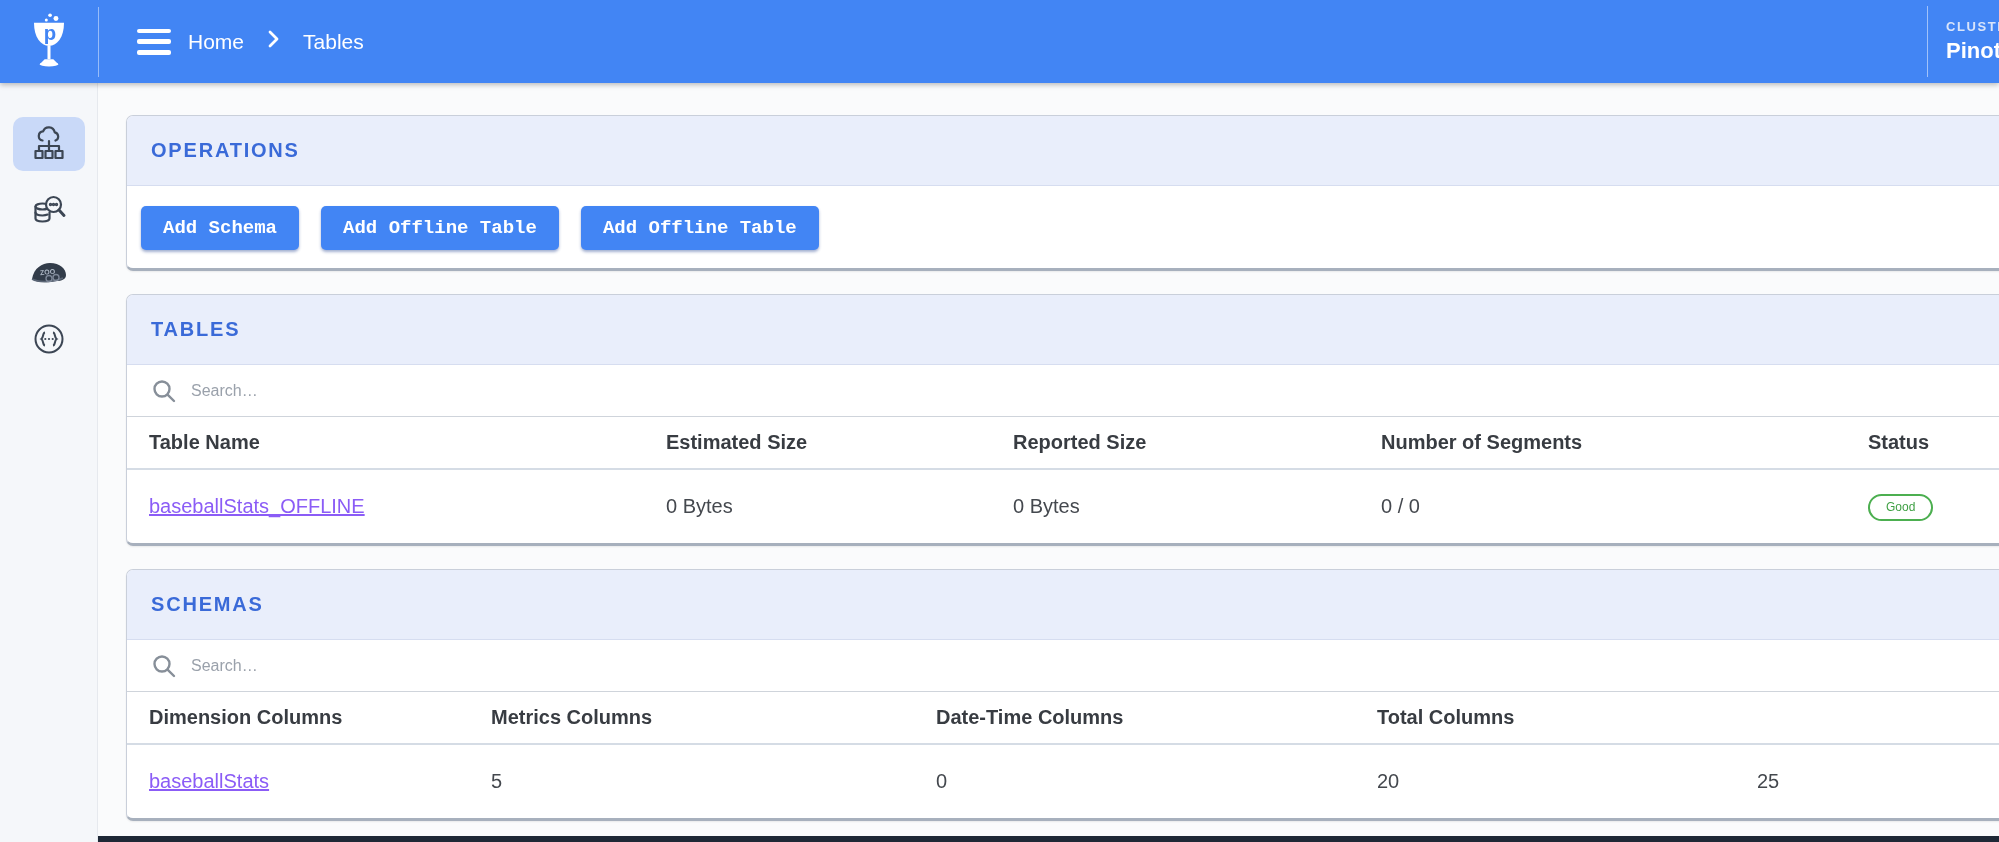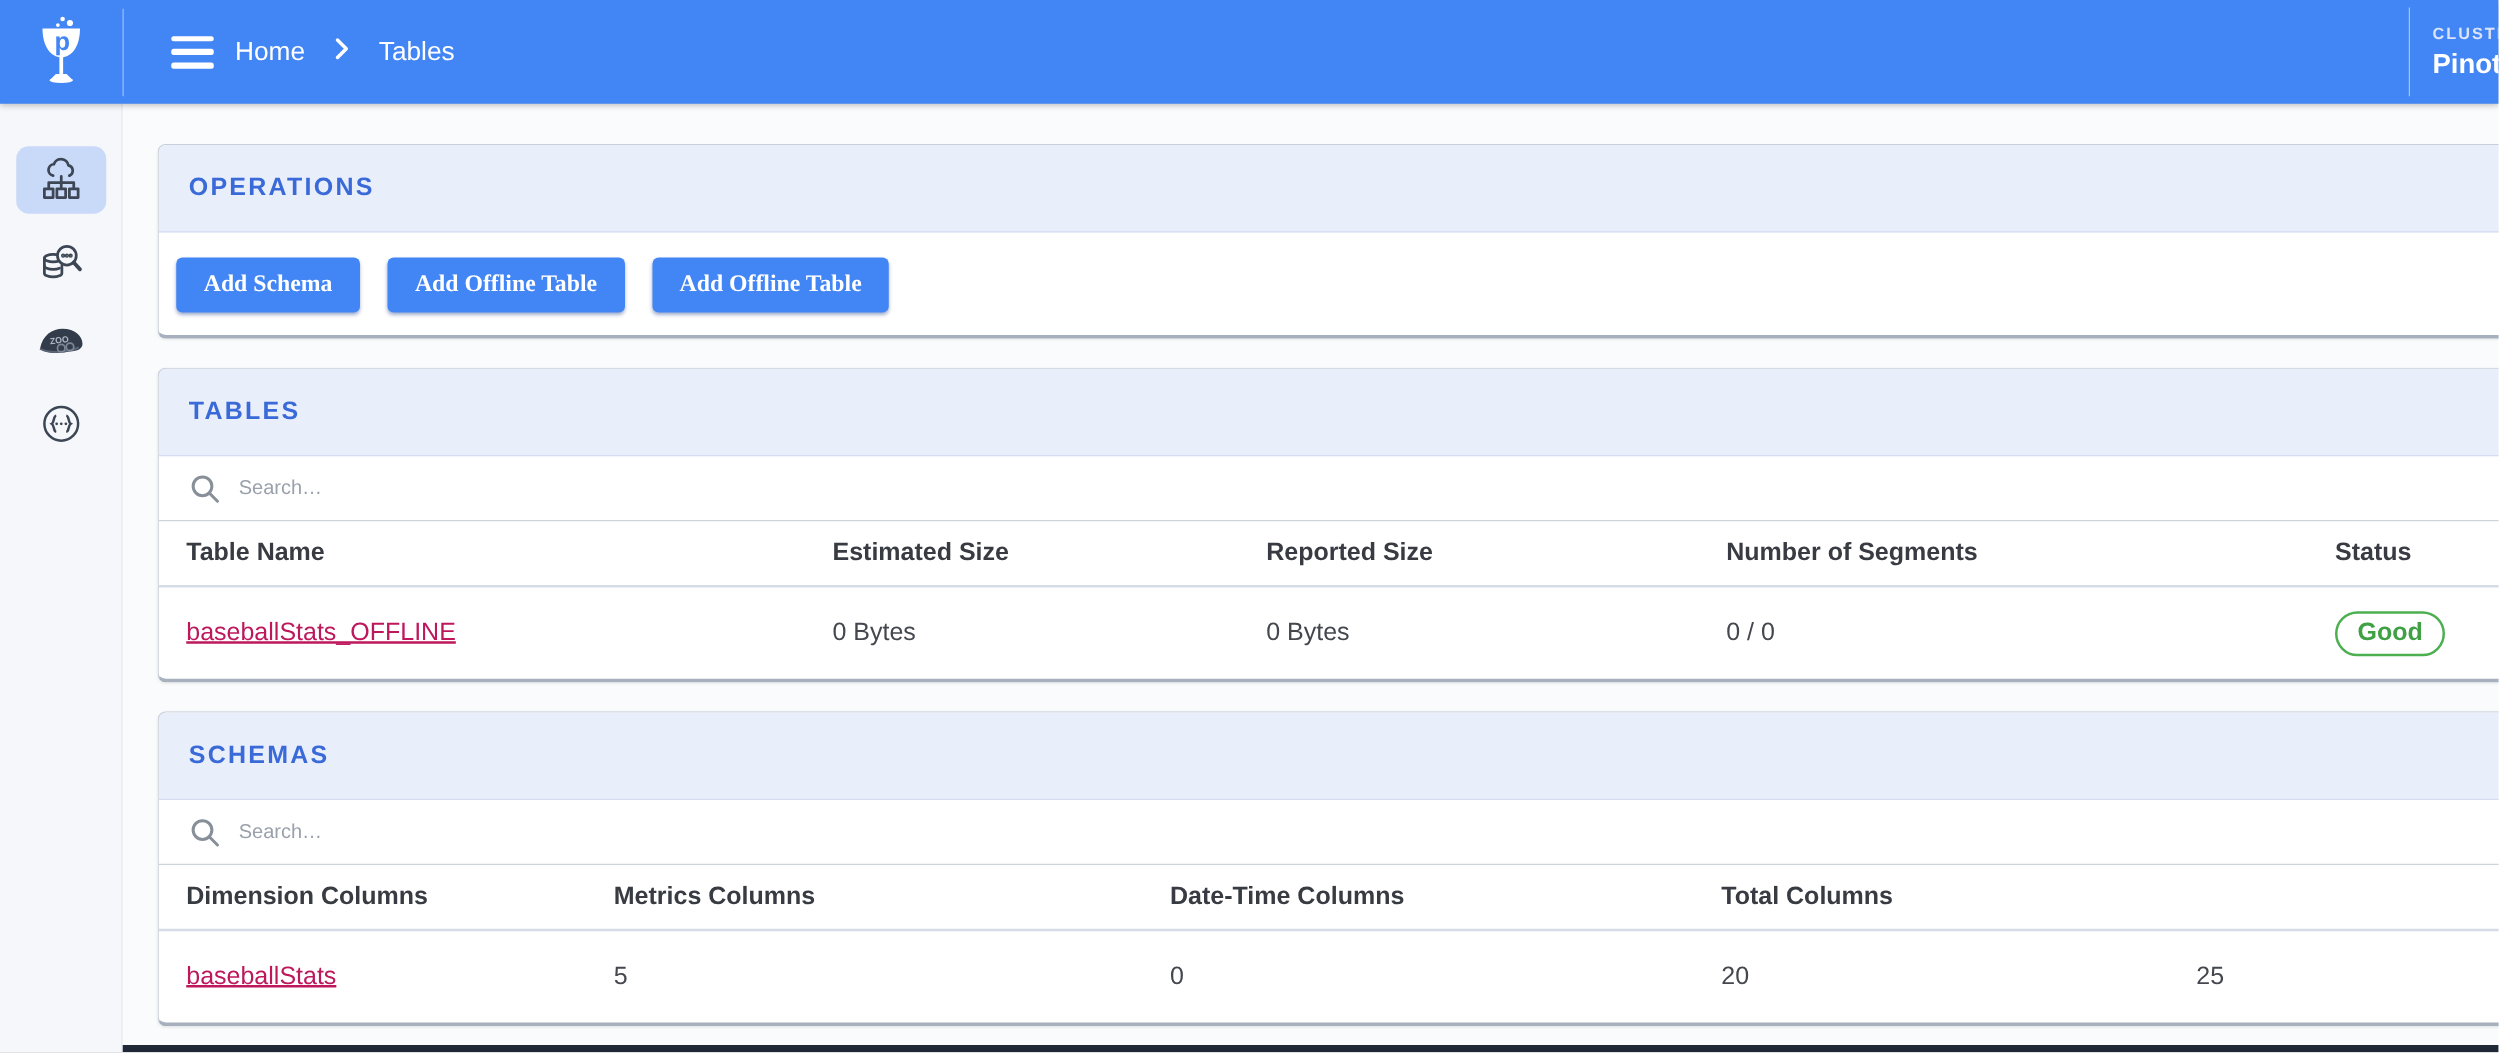--- a/index.html
+++ b/index.html
@@ -34,41 +34,41 @@
   
   .main { position:absolute; top:83px; left:98px; width:1946px; padding:32px 0 0 28px; }
   .card { background:#fff; border:1px solid #c9cfda; border-bottom:3px solid #a7b0bd;
           border-radius:7px; box-shadow:0 1px 2px rgba(0,0,0,.07); margin-bottom:23px; overflow:hidden; }
   .card-head { background:#e9eefb; border-bottom:1px solid #d6ddf0; height:70px;
                display:flex; align-items:center; padding:0 24px; }
   .card-title { color:#3a6ad8; font-size:20px; font-weight:700; letter-spacing:1.8px;text-align:center; }
 
   
   .ops-body { padding:20px 24px 18px 14px; display:flex; gap:22px; }
-  .btn { background:#4285f4; color:#fff; font-family:Liberation Serif, serif; font-size:19px; font-weight:600;
+  .btn { background:#4285f4; color:#fff; font-family:Liberation Mono, monospace; font-size:19px; font-weight:600;
          padding:11px 22px; border:none; border-radius:5px; cursor:pointer;
          box-shadow:0 2px 3px rgba(50,80,150,.45); }
 
   
   .search-row { height:52px; display:flex; align-items:center; gap:14px; padding-left:24px;
                 border-bottom:1px solid #cfd4db; }
   .search-row svg { flex:0 0 auto; }
   .search-input { border:none; outline:none; font-family:inherit; font-size:16px; color:#444;
                   width:420px; background:transparent; }
   .search-input::placeholder { color:#9aa1ab; }
 
   
   .grid { display:grid; align-items:center; padding-left:22px; }
   .grid.tables-cols  { grid-template-columns:517px 347px 368px 487px auto; }
   .grid.schemas-cols { grid-template-columns:342px 445px 441px 380px auto; }
   .grid-head { height:53px; border-bottom:2px solid #d5dce5; font-size:20px; font-weight:700; color:#383c42; }
   .grid-row  { height:73px; font-size:20px; color:#44484e; }
-  .cell-link { color:#be185d; text-decoration:underline; cursor:pointer; }
-  .badge { display:inline-block; border:2px solid #4caf50; color:#3fa044; font-weight:700;
-           font-size:20px; padding:4px 16px 5px 16px; border-radius:18px; background:#fff; }
+  .cell-link { color:#8b5cf6; text-decoration:underline; cursor:pointer; }
+  .badge { display:inline-block; border:2px solid #4caf50; color:#3fa044; font-weight:400;
+           font-size:12px; padding:4px 16px 5px 16px; border-radius:18px; background:#fff; }
 
   .bottom-line { position:absolute; left:0; right:0; top:836px; height:6px; background:#1e2836; }
 </style>
 </head>
 <body>
 
 <div class="app">
 
   <header class="topbar">
     <div class="logo-box">

